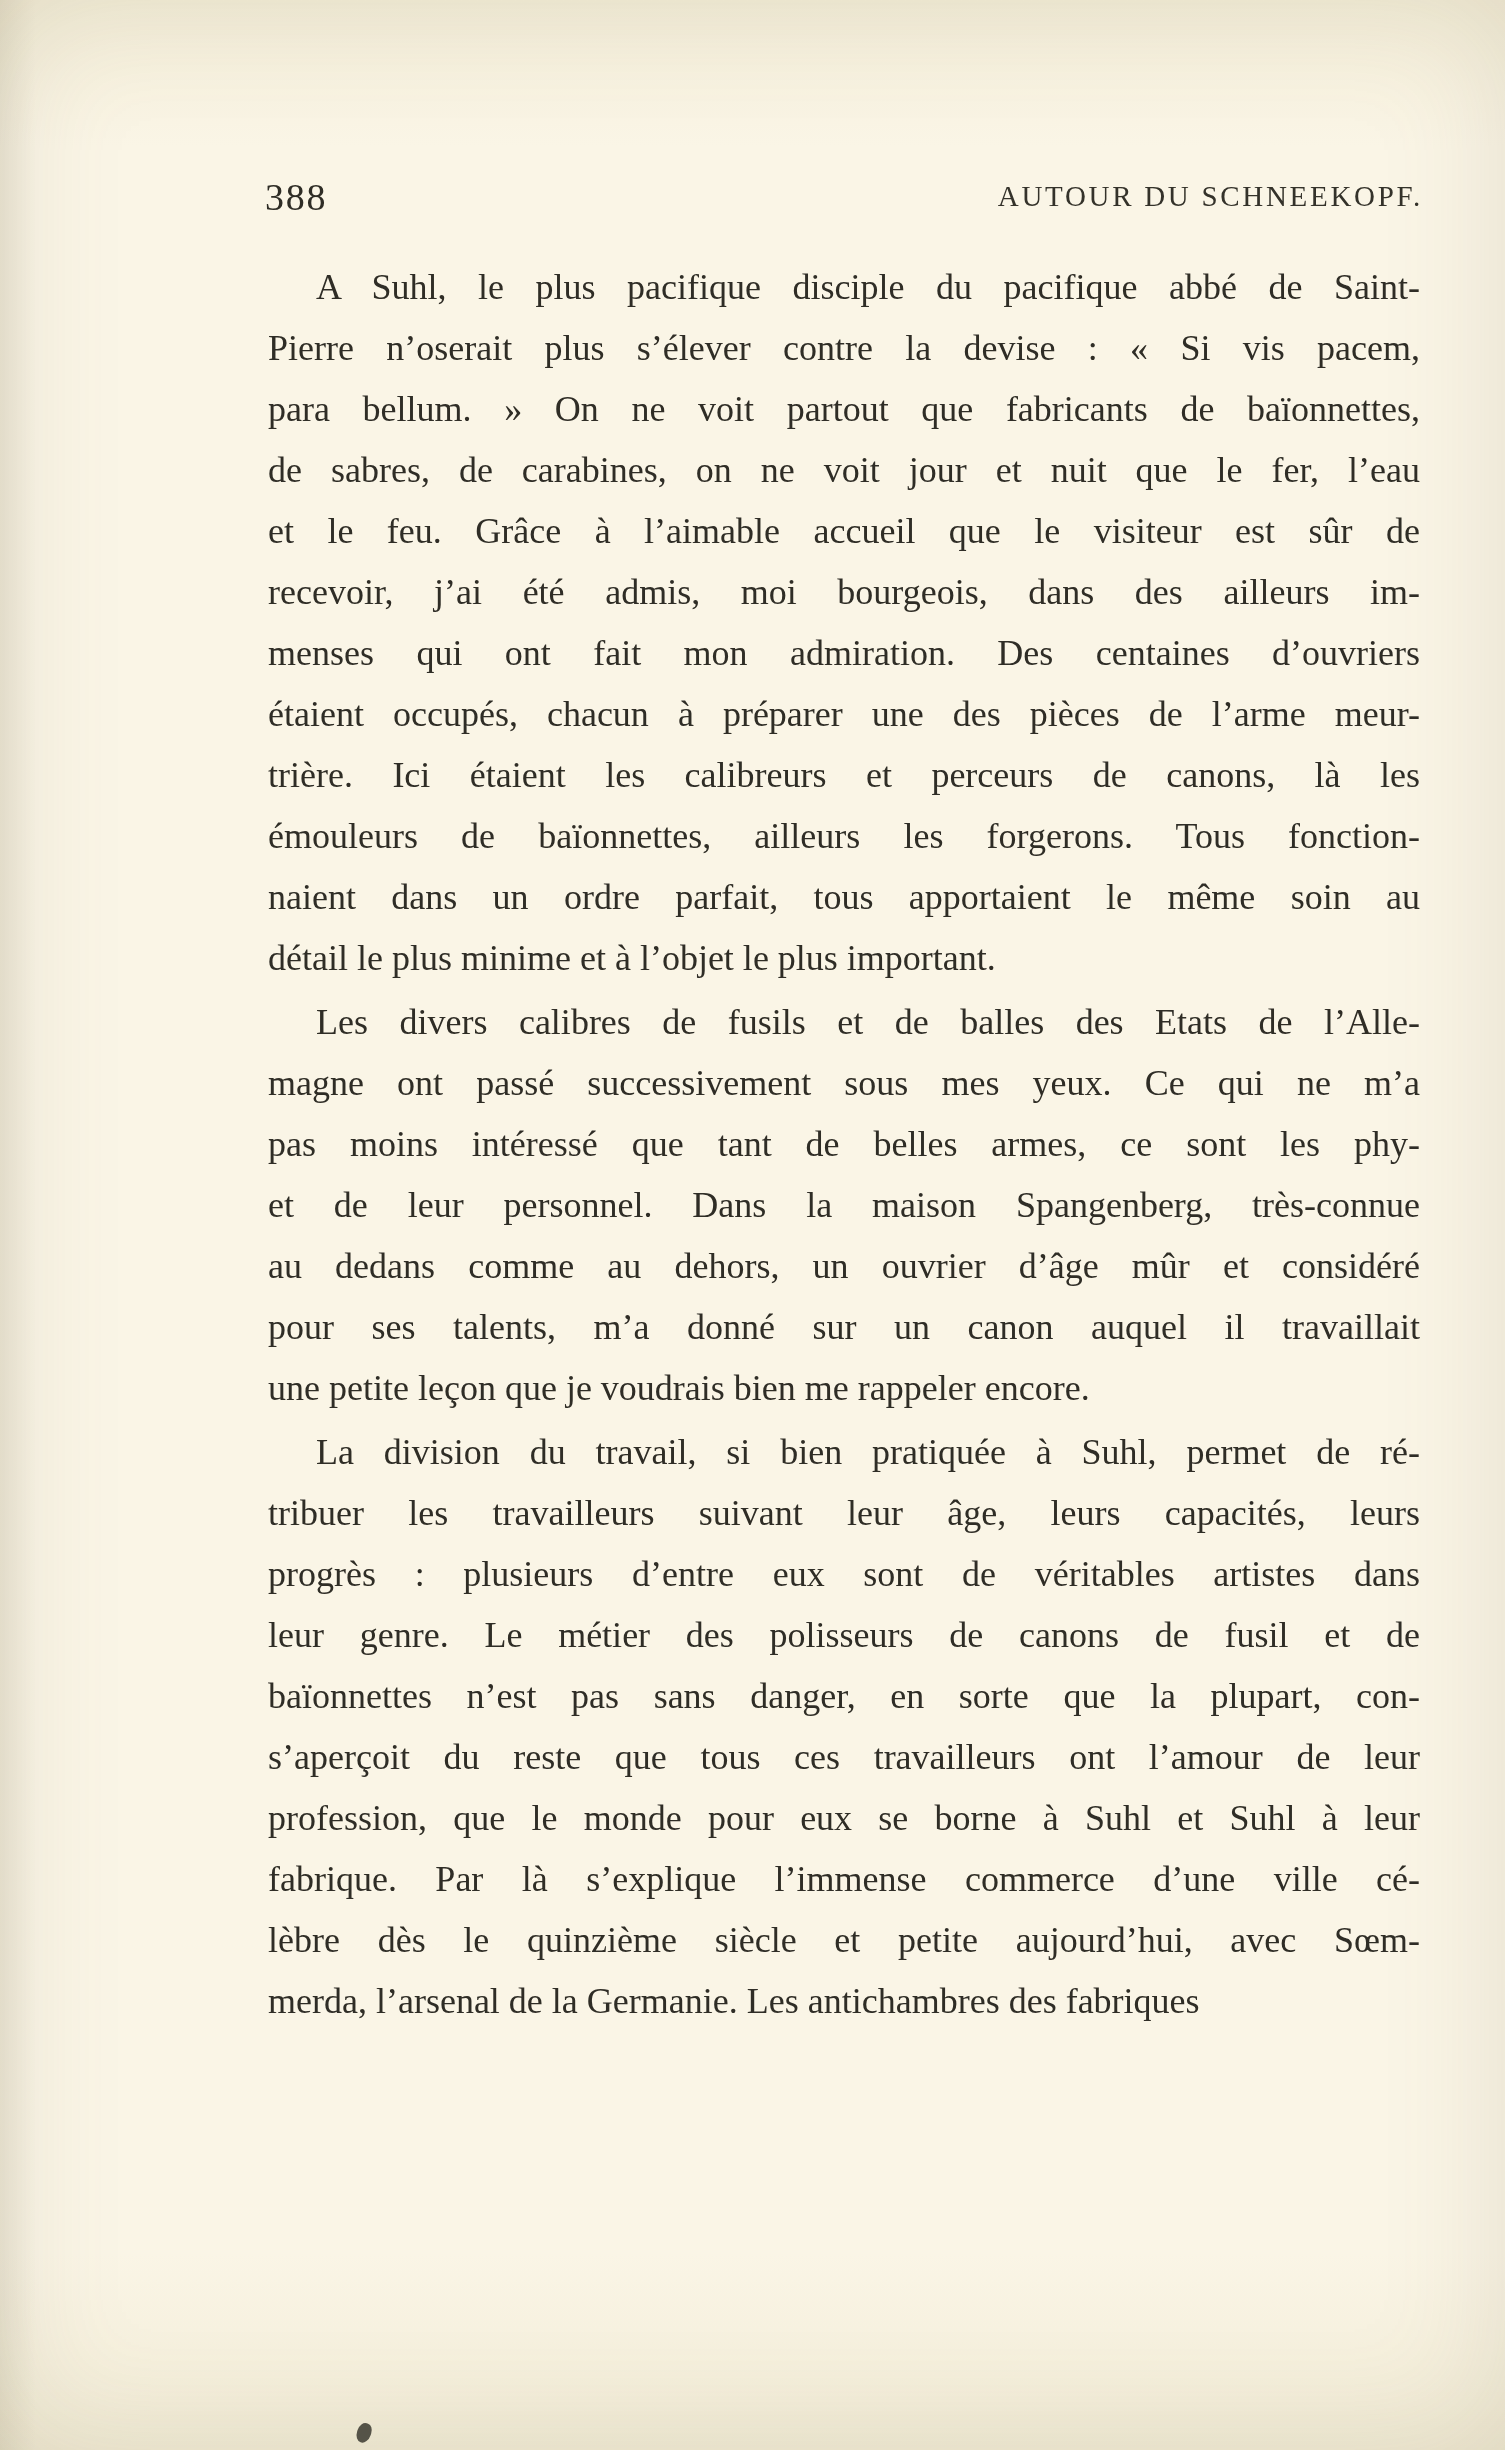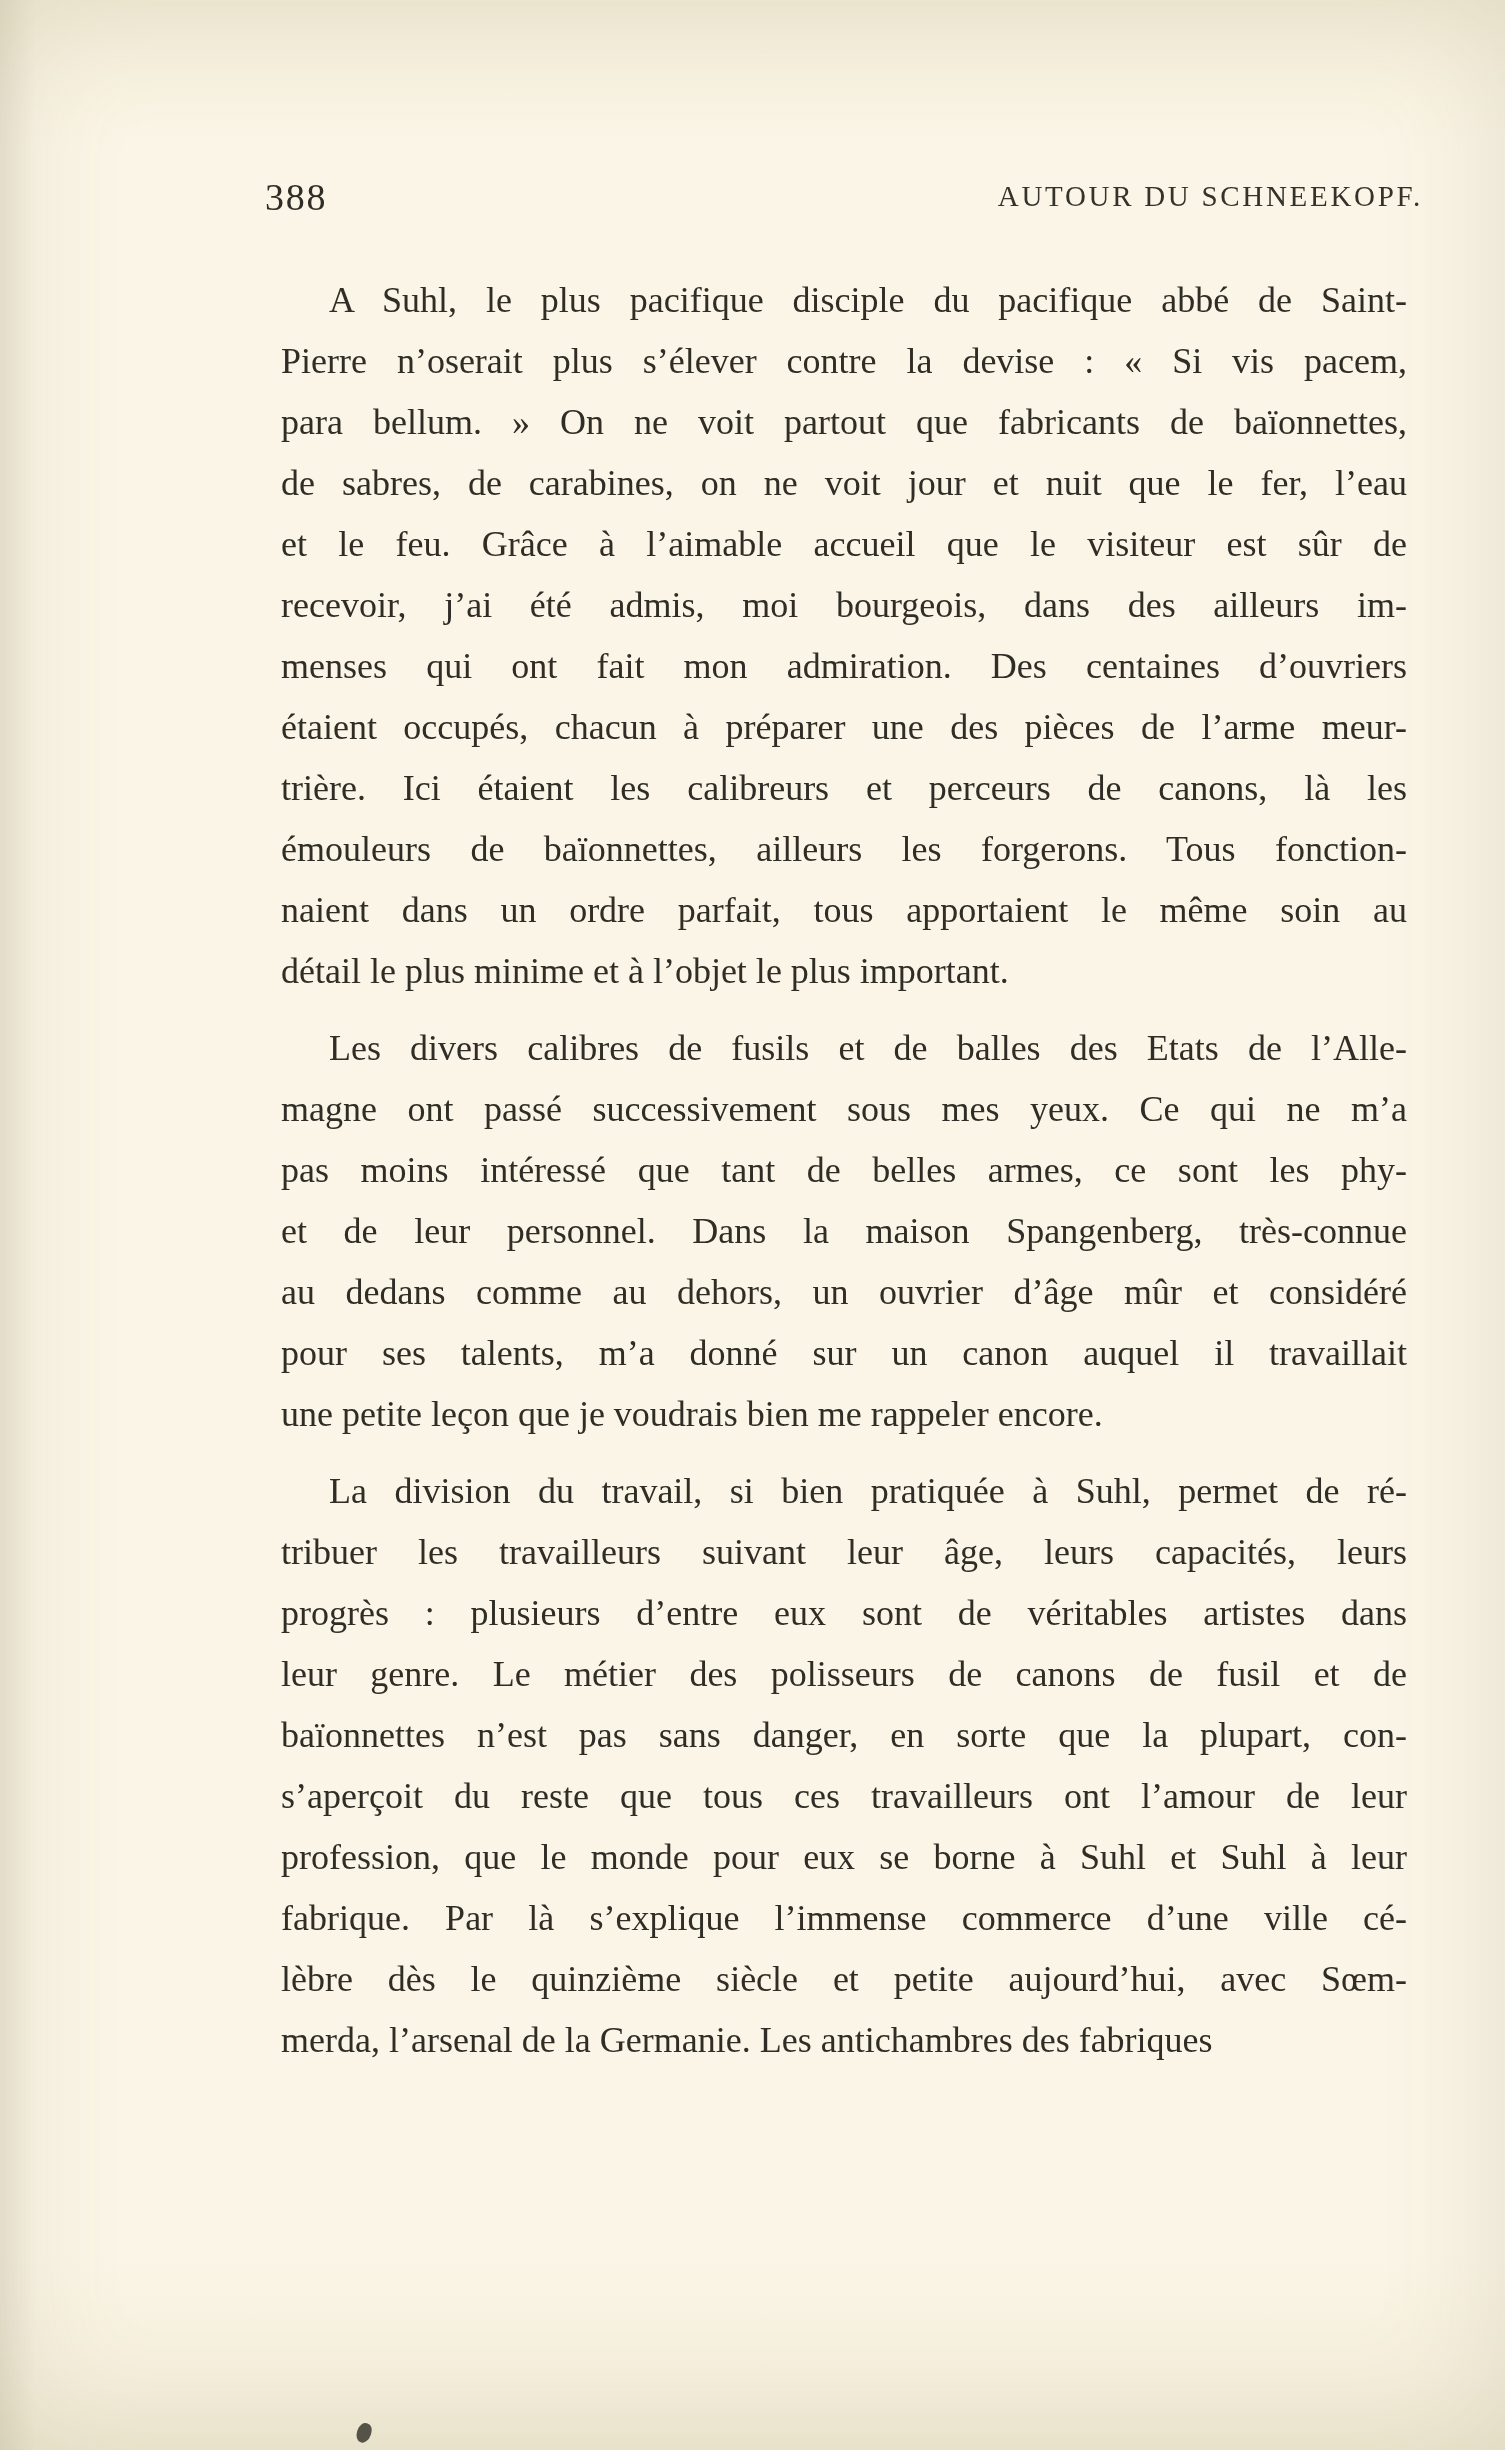--- a/index.html
+++ b/index.html
@@ -45,21 +45,21 @@
     letter-spacing: 2.7px;
     color: #34322a;
   }
   .text-block {
     position: absolute;
     left: 265px;
     top: 254px;
     width: 1158px;
   }
   .paragraph {
-    margin: 16px;
+    margin: 3px;
   }
   .line {
     font-size: 36px;
     line-height: 61px;
     height: 61px;
     text-align: justify;
     text-align-last: justify;
     text-justify: inter-word;
     white-space: normal;
     overflow: hidden;

